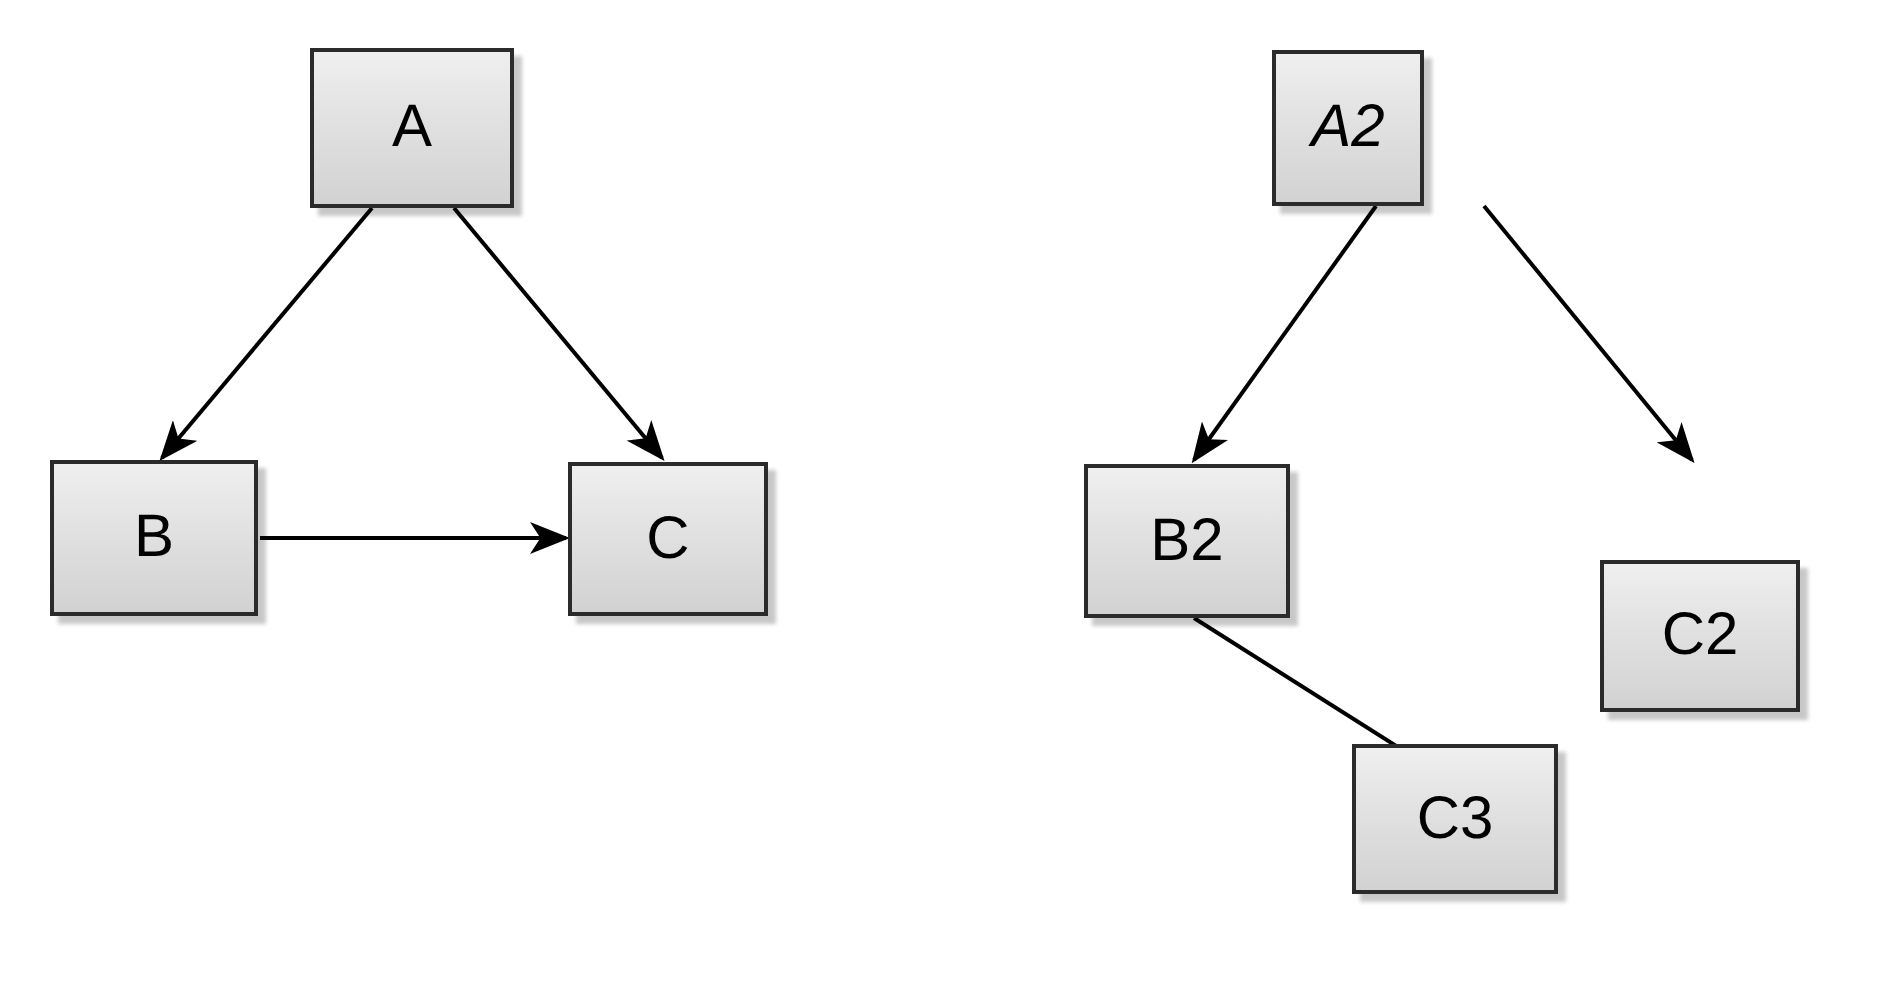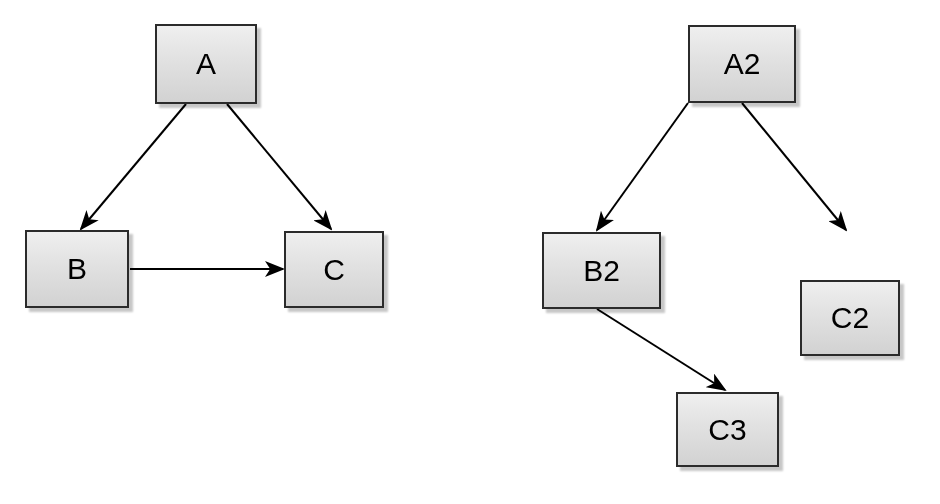--- a/index.html
+++ b/index.html
@@ -70,27 +70,27 @@
   <div id="nodes-layer">
       <div class="node" style="left: 155px; top: 24px; width: 102px; height: 80px;">
         <span class="node-label">A</span>
       </div>
       <div class="node" style="left: 25px; top: 230px; width: 104px; height: 78px;">
         <span class="node-label">B</span>
       </div>
       <div class="node" style="left: 284px; top: 231px; width: 100px; height: 77px;">
         <span class="node-label">C</span>
       </div>
-      <div class="node" style="left: 688px; top: 25px; width: 108px; height: 78px;">
+      <div class="node" style="left: 636px; top: 25px; width: 76px; height: 78px; font-style: italic;">
         <span class="node-label">A2</span>
       </div>
-      <div class="node" style="left: 542px; top: 232px; width: 119px; height: 77px;">
+      <div class="node" style="left: 542px; top: 232px; width: 103px; height: 77px;">
         <span class="node-label">B2</span>
       </div>
       <div class="node" style="left: 800px; top: 232px; width: 100px; height: 76px; margin-top: 48px;">
         <span class="node-label">C2</span>
       </div>
-      <div class="node" style="left: 676px; top: 392px; width: 103px; height: 75px;">
+      <div class="node" style="left: 676px; top: 372px; width: 103px; height: 75px;">
         <span class="node-label">C3</span>
       </div>
     </div>
 
 </div>
 
 </body></html>

